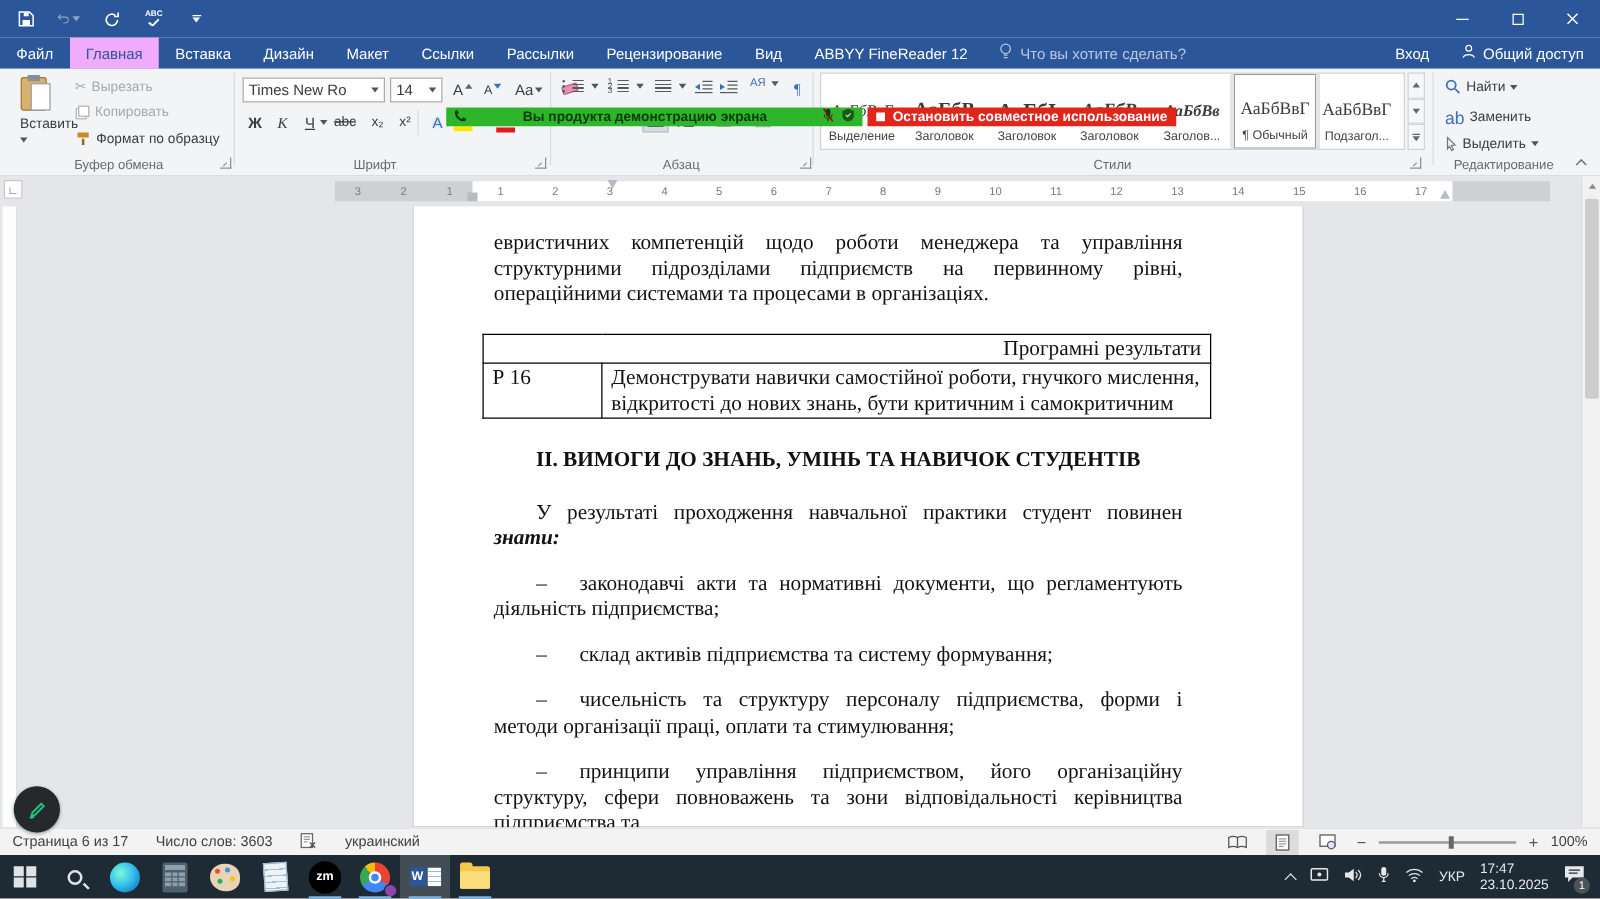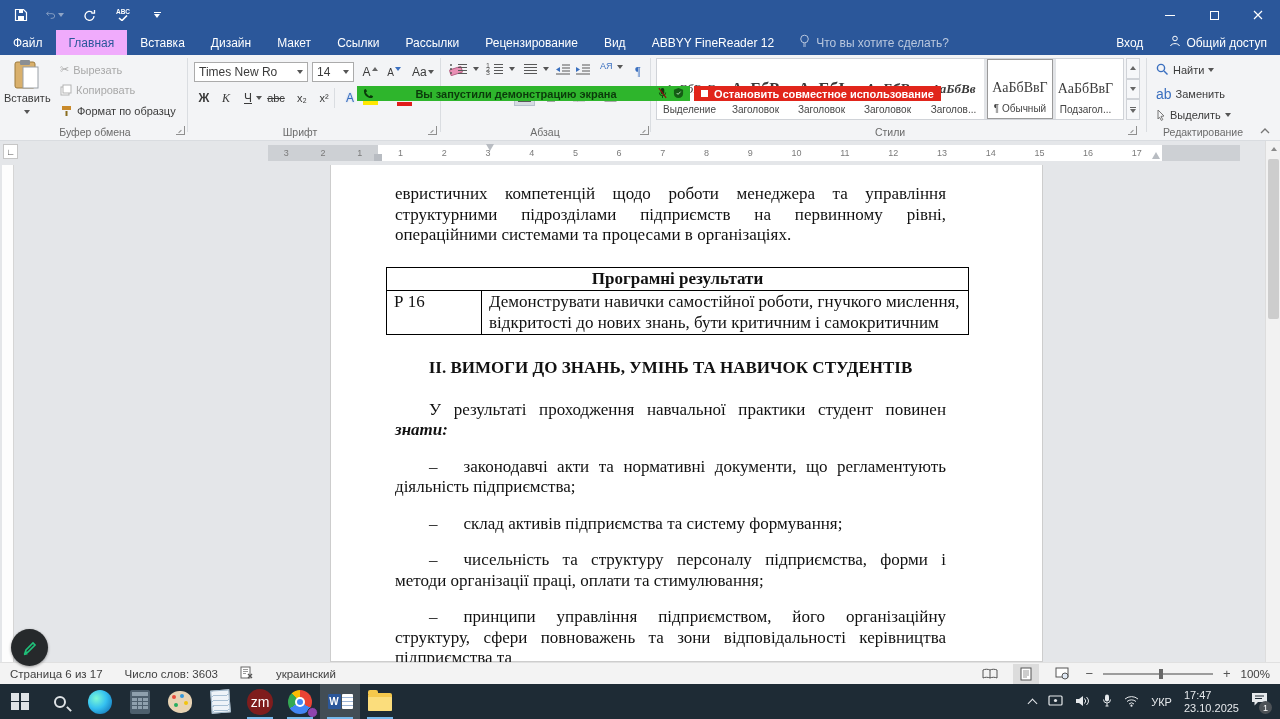--- a/index.html
+++ b/index.html
@@ -77,21 +77,21 @@
   .page{position:absolute;left:330px;top:0;width:713px;height:497px;background:#fff;border:1px solid #cdcdcd;border-top:none;padding:3px 80px 0 48px;font-family:"Liberation Serif",serif;font-size:17px;line-height:20.5px;color:#111}
   .p{margin:16px}
   .j{text-align:justify}
   .ind{text-indent:34px}
   .h{text-align:center;font-weight:bold;margin:23px 0 21px}
   .bi{font-weight:bold;font-style:italic}
   .li{text-indent:34px}
   .dash{margin-right:26px}
   table.doc{border-collapse:collapse;margin:21px 0 0 7px;width:583px;font-size:17px;line-height:20.5px}
   table.doc td{border:1px solid #000;padding:1px 7px;vertical-align:top}
-  td.thead{text-align:center;font-weight:bold}
+  td.thead{text-align:right;font-weight:normal}
   td.c1{width:95px}
   .vscroll{position:absolute;right:0;top:141px;width:15px;height:521px;background:#f2f2f2;border-left:1px solid #ddd}
   .varrow{width:15px;height:16px;display:flex;align-items:center;justify-content:center}
   .vthumb{position:absolute;left:2px;top:18px;width:11px;height:160px;background:#cdcdcd;border-radius:2px}
 
   
   .annot{position:absolute;left:11px;top:629px;width:37px;height:37px;border-radius:50%;background:#26292b;z-index:80;display:flex;align-items:center;justify-content:center;box-shadow:0 1px 3px rgba(0,0,0,.4)}
 
   
   .statusbar{position:absolute;left:0;top:662px;width:1280px;height:22px;background:#f3f3f3;border-top:1px solid #e0e0e0;display:flex;align-items:center;font-size:11.5px;color:#414141}
@@ -105,21 +105,21 @@
 
   
   .taskbar{position:absolute;left:0;top:684px;width:1280px;height:35px;background:#1e2b35;display:flex;align-items:stretch;z-index:90}
   .tbtn{width:40px;display:flex;align-items:center;justify-content:center;position:relative}
   .tbtn.active{background:rgba(255,255,255,.16)}
   .underline{position:absolute;left:7px;bottom:0;width:26px;height:2px;background:#76b9ed}
   .tray{margin-left:auto;display:flex;align-items:center;gap:12px;padding-right:12px;color:#e6e9ec}
   .clock{font-size:11px;line-height:13px;text-align:left}
   .chev-up{width:7px;height:7px;border-left:1.5px solid #e6e9ec;border-top:1.5px solid #e6e9ec;transform:rotate(45deg);margin-top:3px}
   .badge{position:absolute;right:-4px;bottom:-3px;width:13px;height:13px;border-radius:50%;background:#4d5257;color:#fff;font-size:9px;display:flex;align-items:center;justify-content:center}
-  .zmcirc{width:26px;height:26px;border-radius:50%;background:#7f1d1d;color:#fff;font-size:14px;font-weight:normal;display:flex;align-items:center;justify-content:center}
+  .zmcirc{width:26px;height:26px;border-radius:50%;background:#000000;color:#fff;font-size:10px;font-weight:bold;display:flex;align-items:center;justify-content:center}
   .chrome{width:24px;height:24px;border-radius:50%;background:conic-gradient(#ea4335 0 33%,#4285f4 33% 66%,#34a853 66% 88%,#fbbc05 88% 100%);position:relative}
   .chrome:before{content:"";position:absolute;left:7px;top:7px;width:10px;height:10px;border-radius:50%;background:#fff}
   .chrome:after{content:"";position:absolute;left:9px;top:9px;width:6px;height:6px;border-radius:50%;background:#4285f4}
   .pbadge{position:absolute;right:2px;bottom:1px;width:11px;height:11px;border-radius:50%;background:#8e44ad;border:1px solid #1e2b35}
   .wordic{display:flex;align-items:center}
   .wblock{width:13px;height:15px;background:#2b579a;color:#fff;font-size:10px;font-weight:bold;display:flex;align-items:center;justify-content:center;border-radius:1px}
   .wdoc{width:11px;height:15px;background:#fff;margin-left:1px;background-image:repeating-linear-gradient(to bottom,transparent 0 3px,#9db6d8 3px 4px);border-radius:1px}
   .folder{width:24px;height:18px;background:#f5c84c;border-radius:2px;position:relative}
   .folder:before{content:"";position:absolute;left:0;top:-3px;width:10px;height:4px;background:#f5c84c;border-radius:2px 2px 0 0}
   .folder:after{content:"";position:absolute;left:0;top:4px;width:24px;height:14px;background:#fbdd7c;border-radius:1px}
@@ -220,21 +220,21 @@
               <path d="M1.5 11c1-3.2 8-3.2 9 0" fill="none" stroke="#fff"></path>
             </svg>
         </span>
         <span>Общий доступ</span>
       </div>
     </div>
   </div>
 
   <div class="ribbon">
 
-    <div class="abs" style="left:4px;top:4px;width:46px;text-align:center">
+    <div class="abs" style="left:16px;top:4px;width:46px;">
       <svg width="26" height="30" viewBox="0 0 26 30">
           <rect x="1" y="3" width="20" height="26" rx="2" fill="#d9b06c" stroke="#9c7a3c"></rect>
           <rect x="6" y="1" width="10" height="5" rx="1" fill="#8b8f94"></rect>
           <rect x="9" y="8" width="15" height="21" fill="#fff" stroke="#9aa0a6"></rect>
         </svg>
       <div style="margin-top:1px">Вставить</div>
       <span class="cchev" style="display:inline-block;margin-top:2px"></span>
     </div>
     <div class="abs rbtn grey" style="left:60px;top:8px">
       <span>✂</span>
@@ -467,21 +467,21 @@
         </svg>
     </div>
   </div>
 
   <div class="banner-green">
     <span>
       <svg width="11" height="11" viewBox="0 0 12 12">
           <path d="M3 1C2 1 1 2 1 3c0 4.5 3.5 8 8 8 1 0 2-1 2-2L8.5 7.5 7 9C5.5 8 4 6.5 3 5l1.5-1.5z" fill="#0b3a0b"></path>
         </svg>
     </span>
-    <span class="btxt">Вы запустили демонстрацию экрана</span>
+    <span class="btxt">Вы продукта демонстрацию экрана</span>
     <span>
       <svg width="9" height="12" viewBox="0 0 10 13">
           <rect x="3" y="1" width="4" height="7" rx="2" fill="#0b3a0b"></rect>
           <path d="M1.5 6a3.5 3.5 0 0 0 7 0M5 9.5V12" stroke="#0b3a0b" fill="none"></path>
           <path d="M1 1l8 11" stroke="#8a1111" stroke-width="1.4"></path>
         </svg>
     </span>
     <span>
       <svg width="11" height="12" viewBox="0 0 12 13">
           <path d="M6 1l5 2v4c0 3-2 5-5 5S1 10 1 7V3z" fill="#145c14"></path>

